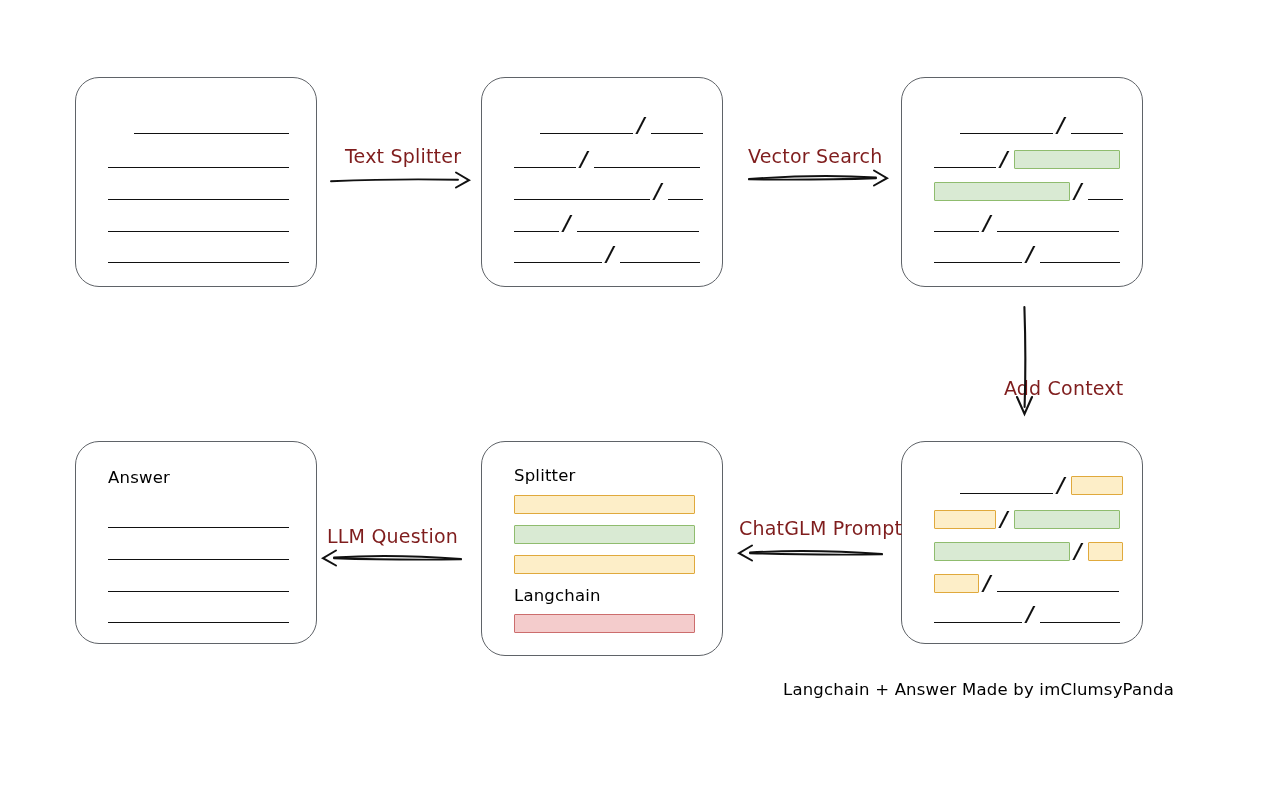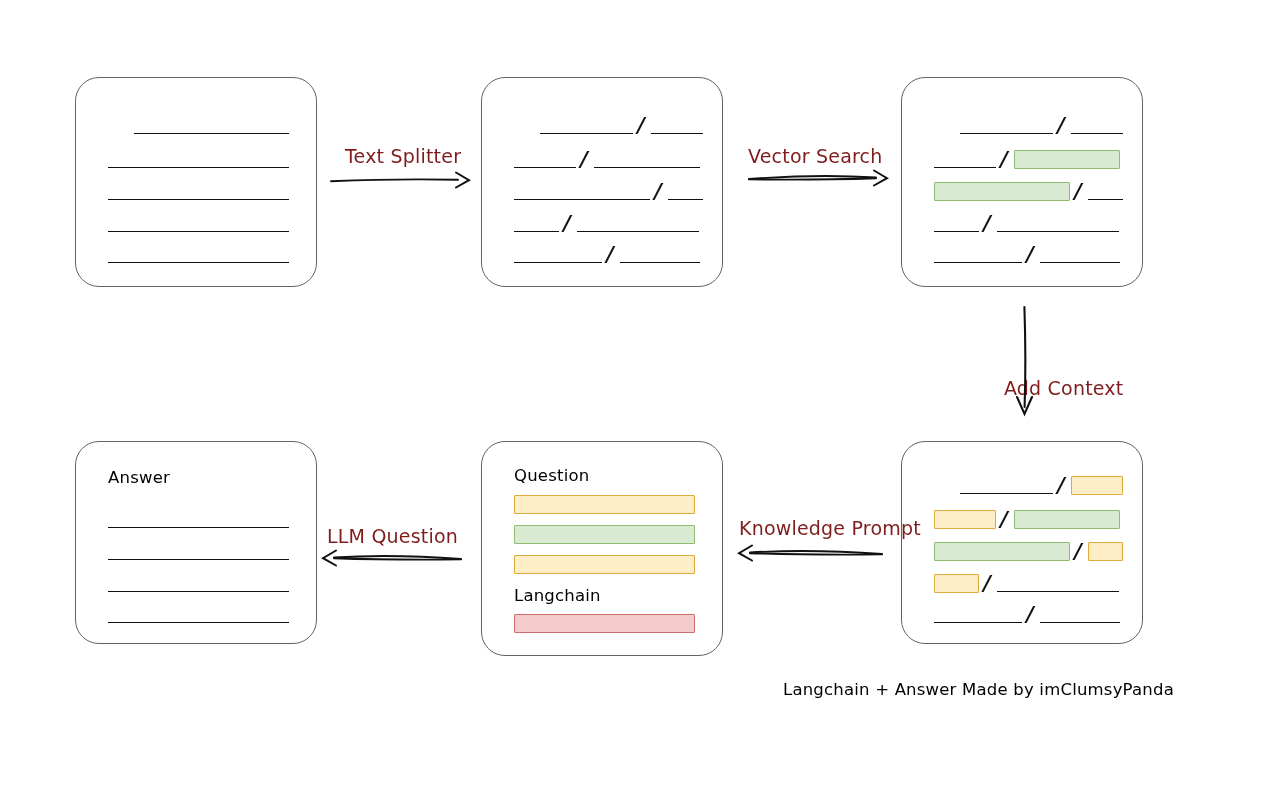--- a/index.html
+++ b/index.html
@@ -274,21 +274,21 @@
           <div class="row" style="top: 161px;">
             <span class="spacer" style="width: 32px;"></span>
             <span class="seg plain" style="width: 181px;"></span>
           </div>
         </div>
       </div>
     </div>
 
   <div id="prompt-layer">
       <div class="card" style="left: 481px; top: 441px; width: 242px; height: 215px;">
-        <div class="card-label" style="left: 32px; top: 24px;">Question</div>
+        <div class="card-label" style="left: 32px; top: 24px;">Splitter</div>
         <div class="card-label" style="left: 32px; top: 144px;">Langchain</div>
         <div class="bar yellow" style="left: 32px; top: 53px; width: 181px;"></div>
         <div class="bar green" style="left: 32px; top: 83px; width: 181px;"></div>
         <div class="bar yellow" style="left: 32px; top: 113px; width: 181px;"></div>
         <div class="bar red" style="left: 32px; top: 172px; width: 181px;"></div>
       </div>
     </div>
 
   <div id="arrows-layer">
       <div class="arrow-group" style="left: 0px; top: 0px;">
@@ -307,21 +307,21 @@
         </svg>
       </div>
       <div class="arrow-group" style="left: 0px; top: 0px;">
         <div class="arrow-label" style="left: 1004px; top: 352px; margin-top: 25px;">Add Context</div>
         <svg width="30" height="110" viewBox="0 0 30 110" class="arrow-svg" style="left: 1010px; top: 305px;">
           <path d="M 14.4 2 Q 16.2 55 14.6 102" fill="none" stroke="#111111" stroke-width="2.1" stroke-linecap="round"></path>
           <path d="M 7 92 L 14.5 109 L 22 92" fill="none" stroke="#111111" stroke-width="2.1" stroke-linecap="round" stroke-linejoin="miter"></path>
         </svg>
       </div>
       <div class="arrow-group" style="left: 0px; top: 0px;">
-        <div class="arrow-label" style="left: 739px; top: 517px;">Knowledge Prompt</div>
+        <div class="arrow-label" style="left: 739px; top: 517px;">ChatGLM Prompt</div>
         <svg width="145" height="26" viewBox="0 0 145 26" class="arrow-svg" style="left: 738px; top: 540px;">
           <path d="M 144 14 Q 72.5 8.8 12 12.5" fill="none" stroke="#111111" stroke-width="1.9" stroke-linecap="round"></path>
           <path d="M 144 14.4 Q 72.5 15.2 12 13.2" fill="none" stroke="#111111" stroke-width="1.9" stroke-linecap="round"></path>
           <path d="M 14 5.5 L 1 13.2 L 14 20.5" fill="none" stroke="#111111" stroke-width="2" stroke-linecap="round" stroke-linejoin="miter"></path>
         </svg>
       </div>
       <div class="arrow-group" style="left: 0px; top: 0px;">
         <div class="arrow-label" style="left: 327px; top: 525px;">LLM Question</div>
         <svg width="140" height="26" viewBox="0 0 140 26" class="arrow-svg" style="left: 322px; top: 545px;">
           <path d="M 139 14 Q 70 8.8 12 12.5" fill="none" stroke="#111111" stroke-width="1.9" stroke-linecap="round"></path>

